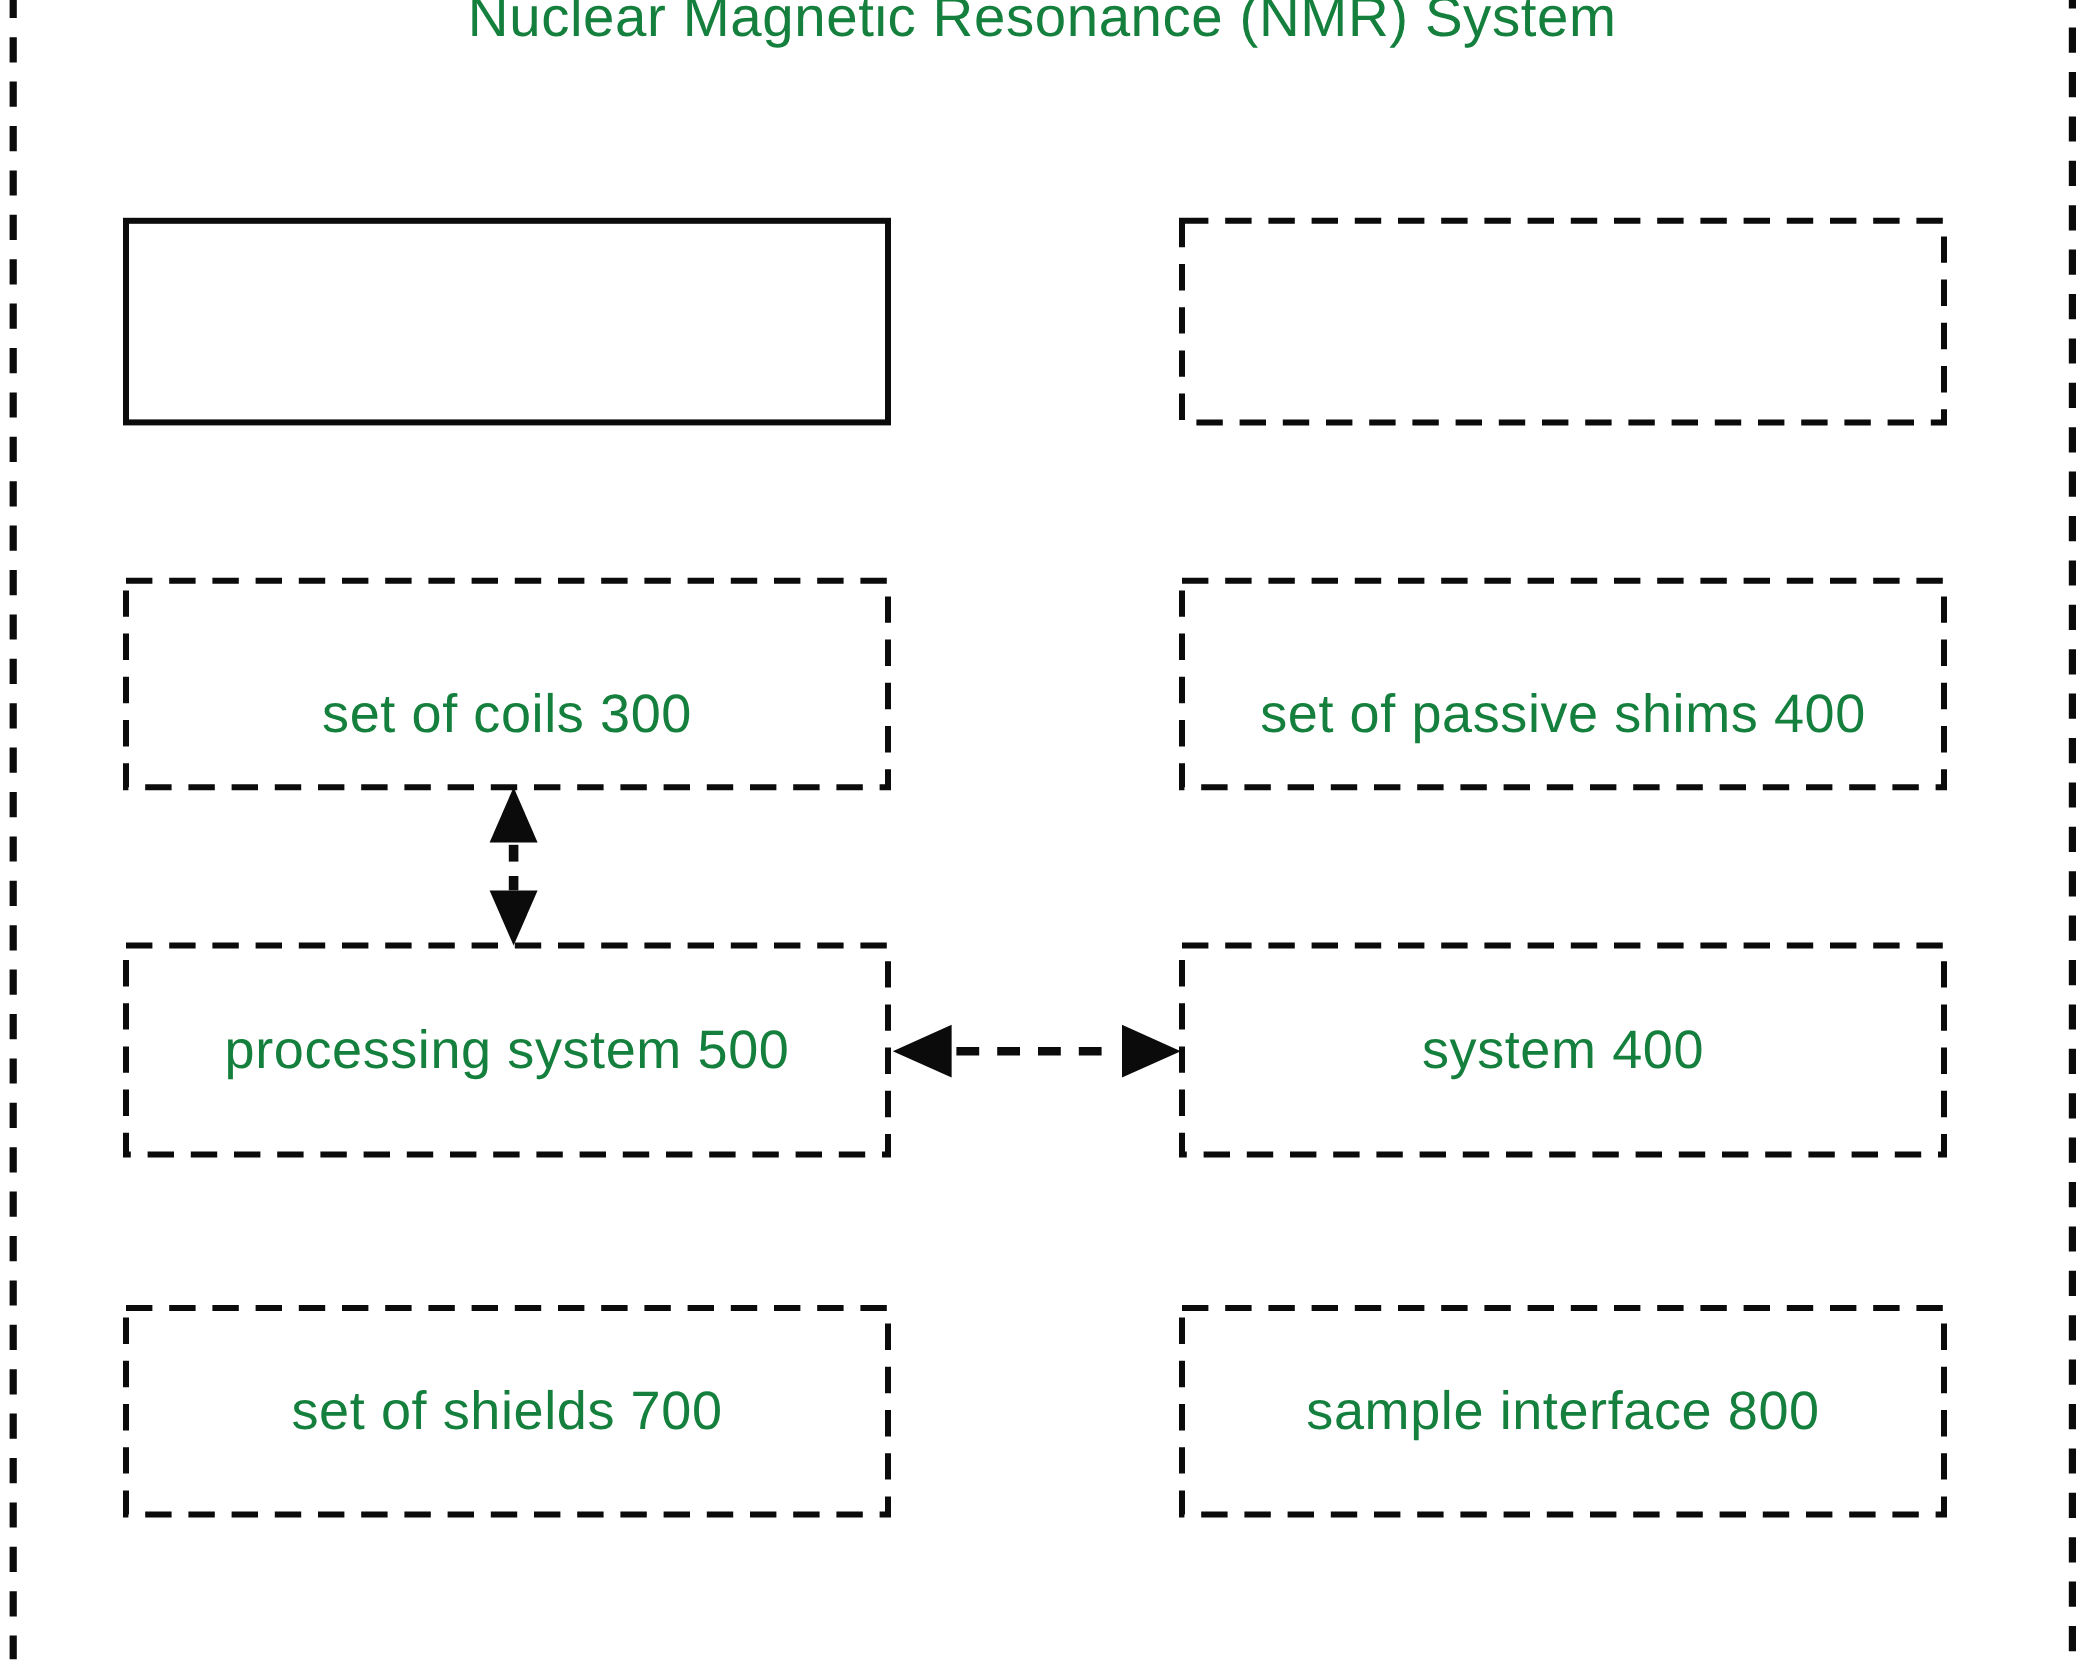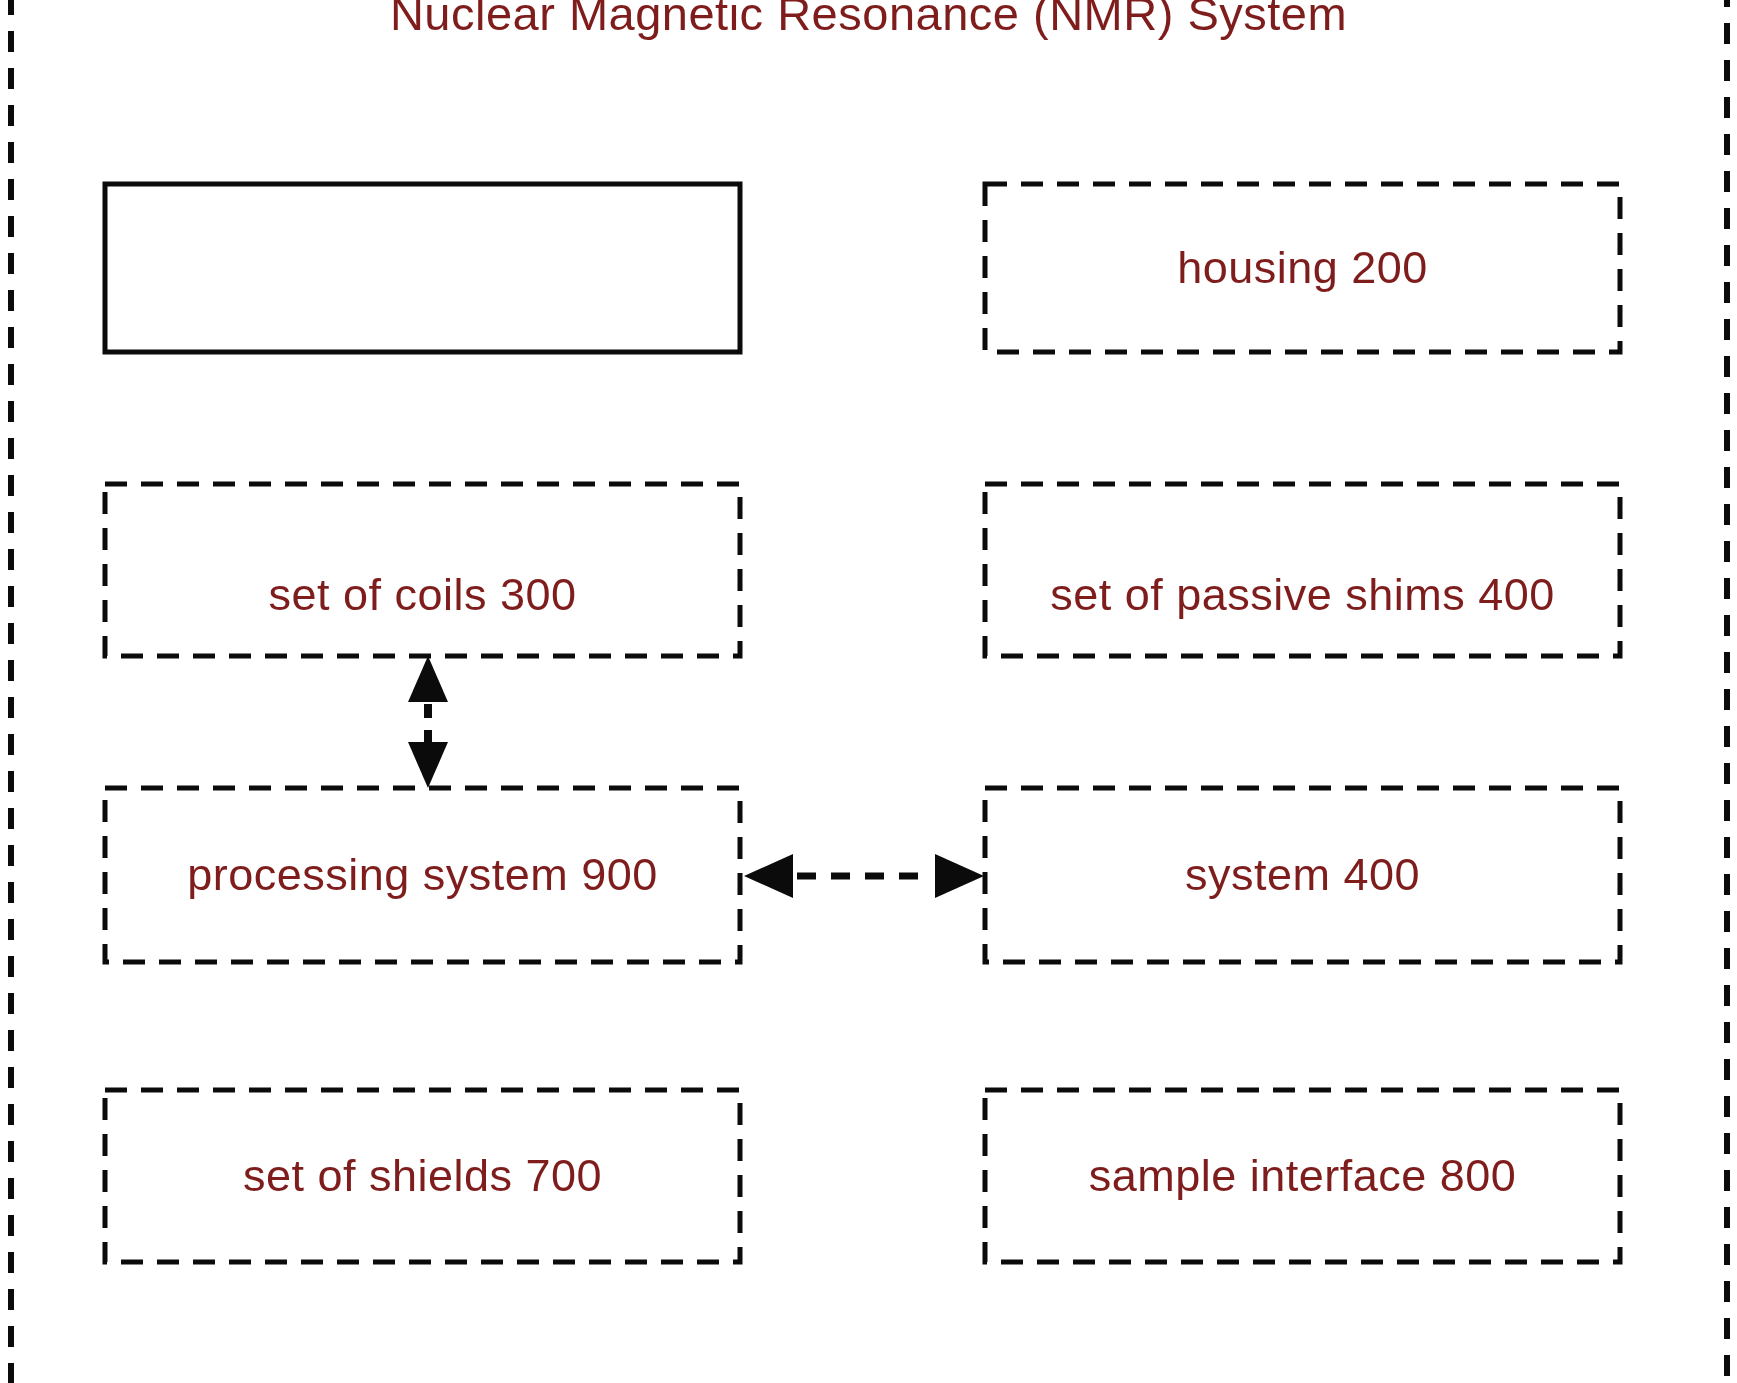--- a/index.html
+++ b/index.html
@@ -49,21 +49,21 @@
   .colL { left: 105px;  width: 635px; }
   .colR { left: 985px;  width: 635px; }
   .row1 { top: 184px;  height: 168px; }
   .row2 { top: 509px;  height: 172px; }
   .row3 { top: 788px;  height: 174px; }
   .row4 { top: 1090px; height: 172px; }
 </style>
 </head>
 <body style="background: rgb(255, 255, 255);">
 
-<div class="canvas" style="color: #7f1d1d;">
+<div class="canvas" style="color: #15803d;">
 
   <svg class="svg-layer" viewBox="0 0 1737 1383" xmlns="http://www.w3.org/2000/svg">
     <g stroke="#0b0b0b" fill="none">
 
       <line x1="11" y1="-6" x2="11" y2="1390" stroke-width="6" stroke-dasharray="21 16"></line>
       <line x1="1727" y1="-14" x2="1727" y2="1390" stroke-width="6" stroke-dasharray="21 16"></line>
 
       <rect x="105" y="184" width="635" height="168" stroke-width="5"></rect>
       <rect x="985" y="184" width="635" height="168" stroke-width="5" stroke-dasharray="22 14"></rect>
 
@@ -86,33 +86,30 @@
 
     <g>
       <polygon fill="#0b0b0b" points="744,876 793,854 793,898"></polygon>
       <line x1="797" y1="876" x2="933" y2="876" stroke="#0b0b0b" stroke-width="7" stroke-dasharray="19 15"></line>
       <polygon fill="#0b0b0b" points="984,876 935,854 935,898"></polygon>
     </g>
   </svg>
 
   <div class="figure-title">Nuclear Magnetic Resonance (NMR) System</div>
 
-  <div class="box-label-wrap colR row1">
-    <span>housing 200</span>
-  </div>
 
   <div class="box-label-wrap colL row2">
     <span>set of coils 300</span>
   </div>
   <div class="box-label-wrap colR row2">
     <span>set of passive shims 400</span>
   </div>
 
   <div class="box-label-wrap colL row3">
-    <span>processing system 900</span>
+    <span>processing system 500</span>
   </div>
   <div class="box-label-wrap colR row3">
     <span>system 400</span>
   </div>
 
   <div class="box-label-wrap colL row4">
     <span>set of shields 700</span>
   </div>
   <div class="box-label-wrap colR row4">
     <span>sample interface 800</span>

